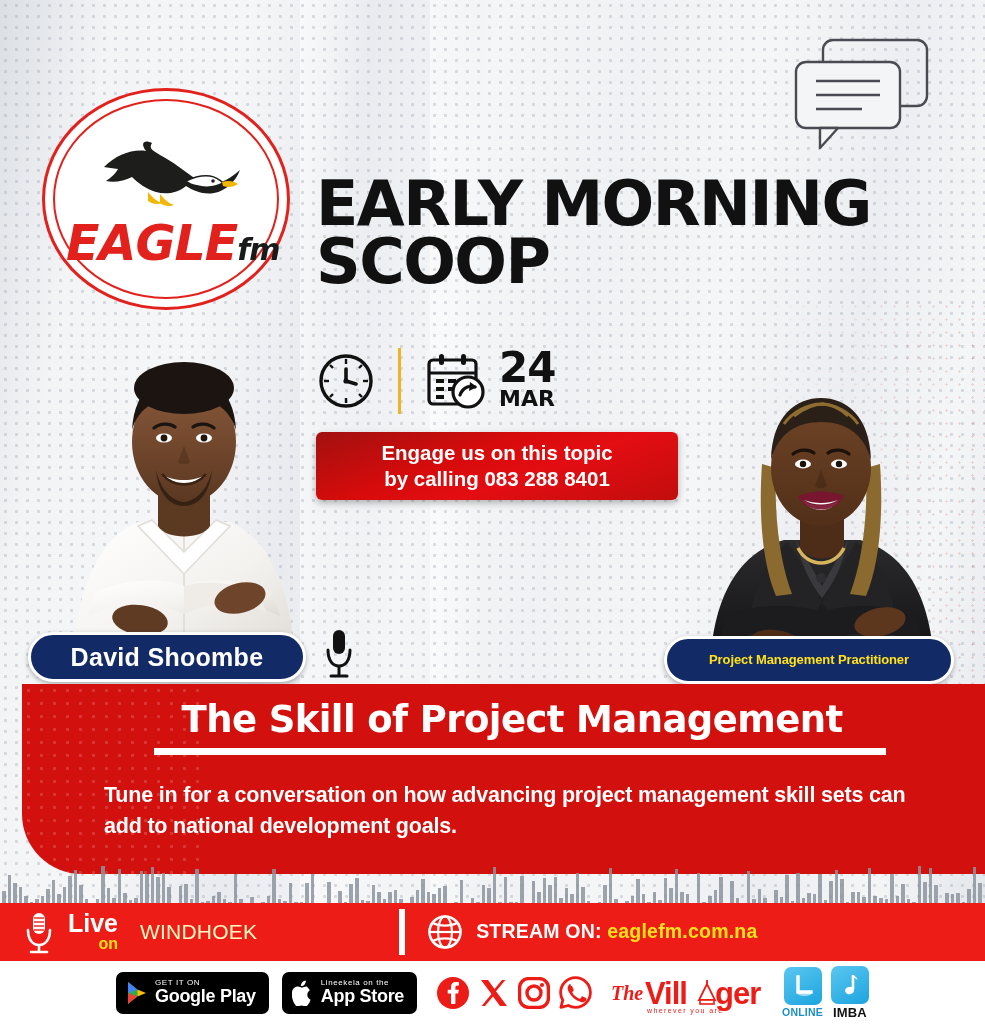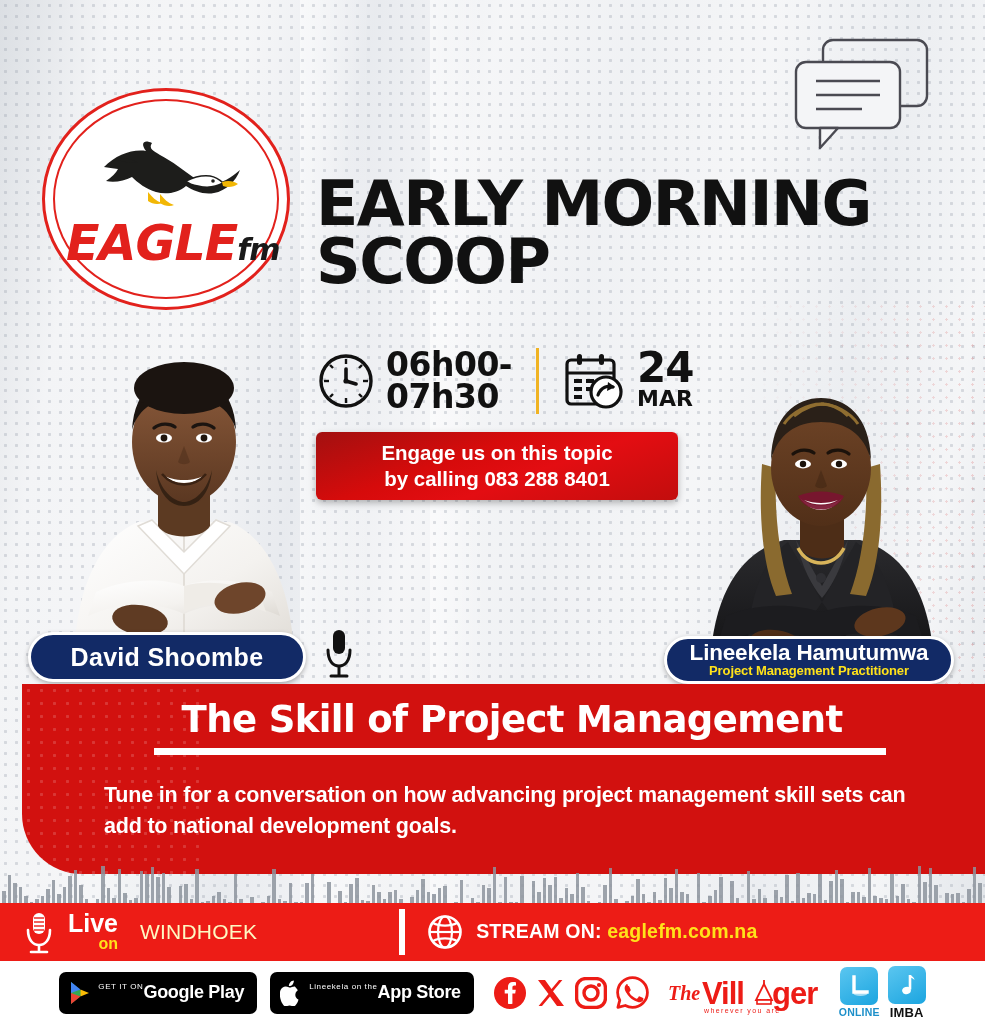--- a/index.html
+++ b/index.html
@@ -325,21 +325,21 @@
     gap: 13px;
   }
   .store-badge {
     display: flex; align-items: center; gap: 7px;
     background: #000000;
     border-radius: 7px;
     height: 42px;
     padding: 0 13px 0 10px;
     color: #ffffff;
   }
-  .sb-text { display: flex; flex-direction: row; line-height: 1.05; }
+  .sb-text { display: flex; flex-direction: column; line-height: 1.05; }
   .sb-small { font-size: 8px; letter-spacing: 0.6px; }
   .sb-big { font-size: 18px; font-weight: bold; letter-spacing: -0.3px; }
   .social { display: flex; align-items: center; gap: 9px; margin-left: 6px; }
   .villager { display: flex; align-items: flex-end; margin-left: 6px; }
   .partner { display: flex; align-items: center; gap: 8px; margin-left: 6px; }
   .partner-tile { text-align: center; }
   .pt-sq {
     width: 38px; height: 38px; border-radius: 7px;
     background: linear-gradient(150deg, #5bc6f0, #1ba5e0);
     display: flex; align-items: center; justify-content: center;
@@ -410,24 +410,20 @@
             <line x1="45" y1="28" x2="50" y2="28"></line>
           <line x1="44" y1="12" x2="41" y2="15"></line>
             <line x1="15" y1="41" x2="12" y2="44"></line>
           <line x1="12" y1="12" x2="15" y2="15"></line>
             <line x1="41" y1="41" x2="44" y2="44"></line>
         </g>
         <line x1="28" y1="28" x2="28" y2="16" stroke="#111" stroke-width="3.6" stroke-linecap="round"></line>
         <line x1="28" y1="28" x2="38" y2="31" stroke="#111" stroke-width="3.6" stroke-linecap="round"></line>
         <circle cx="28" cy="28" r="2.6" fill="#111"></circle>
       </svg>
-      <div class="meta-time">
-        <div>06h00-</div>
-        <div>07h30</div>
-      </div>
     </div>
 
     <div class="meta-div"></div>
 
     <div class="meta-item">
       <svg width="62" height="58" viewBox="0 0 62 58">
         <rect x="4" y="8" width="47" height="44" rx="4" fill="none" stroke="#111" stroke-width="3.2"></rect>
         <line x1="4" y1="21" x2="51" y2="21" stroke="#111" stroke-width="3.2"></line>
         <rect x="14" y="2" width="5" height="11" rx="2.5" fill="#111"></rect>
         <rect x="36" y="2" width="5" height="11" rx="2.5" fill="#111"></rect>
@@ -564,21 +560,20 @@
       <path d="M6 22 C6 33 11 38 17 38 C23 38 28 33 28 22" stroke="#111" stroke-width="3" fill="none" stroke-linecap="round"></path>
       <line x1="17" y1="38" x2="17" y2="47" stroke="#111" stroke-width="3"></line>
       <line x1="9" y1="48" x2="25" y2="48" stroke="#111" stroke-width="3" stroke-linecap="round"></line>
     </svg>
   </div>
 
   <div class="nameplate nameplate-left">
     <span>David  Shoombe</span>
   </div>
   <div class="nameplate nameplate-right">
-    <span class="np-name">Lineekela Hamutumwa</span>
     <span class="np-role">Project Management Practitioner</span>
   </div>
 
   <div class="topic">
     <div class="topic-dots"></div>
     <div class="topic-title">The Skill of Project Management</div>
     <div class="topic-rule"></div>
     <div class="topic-desc">Tune in for a conversation on how advancing project management skill sets can add to national development goals.</div>
   </div>
 

